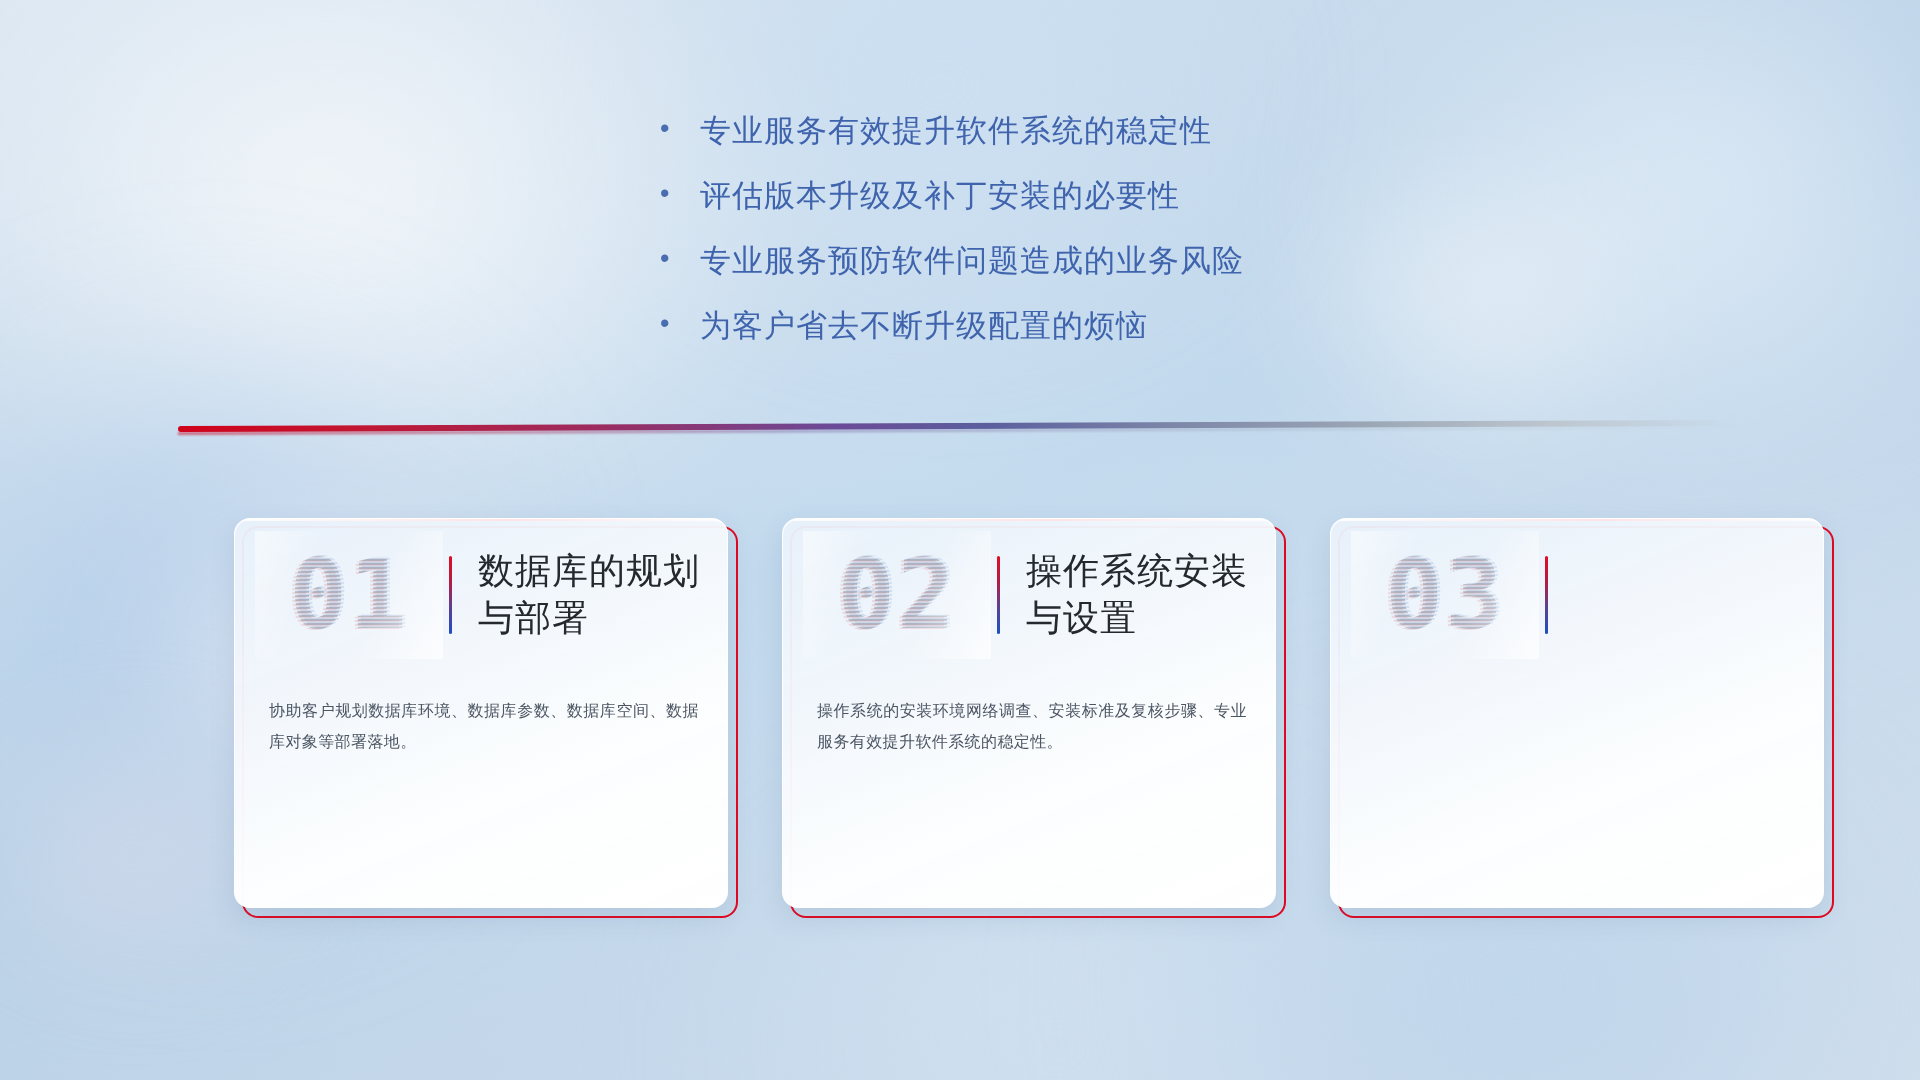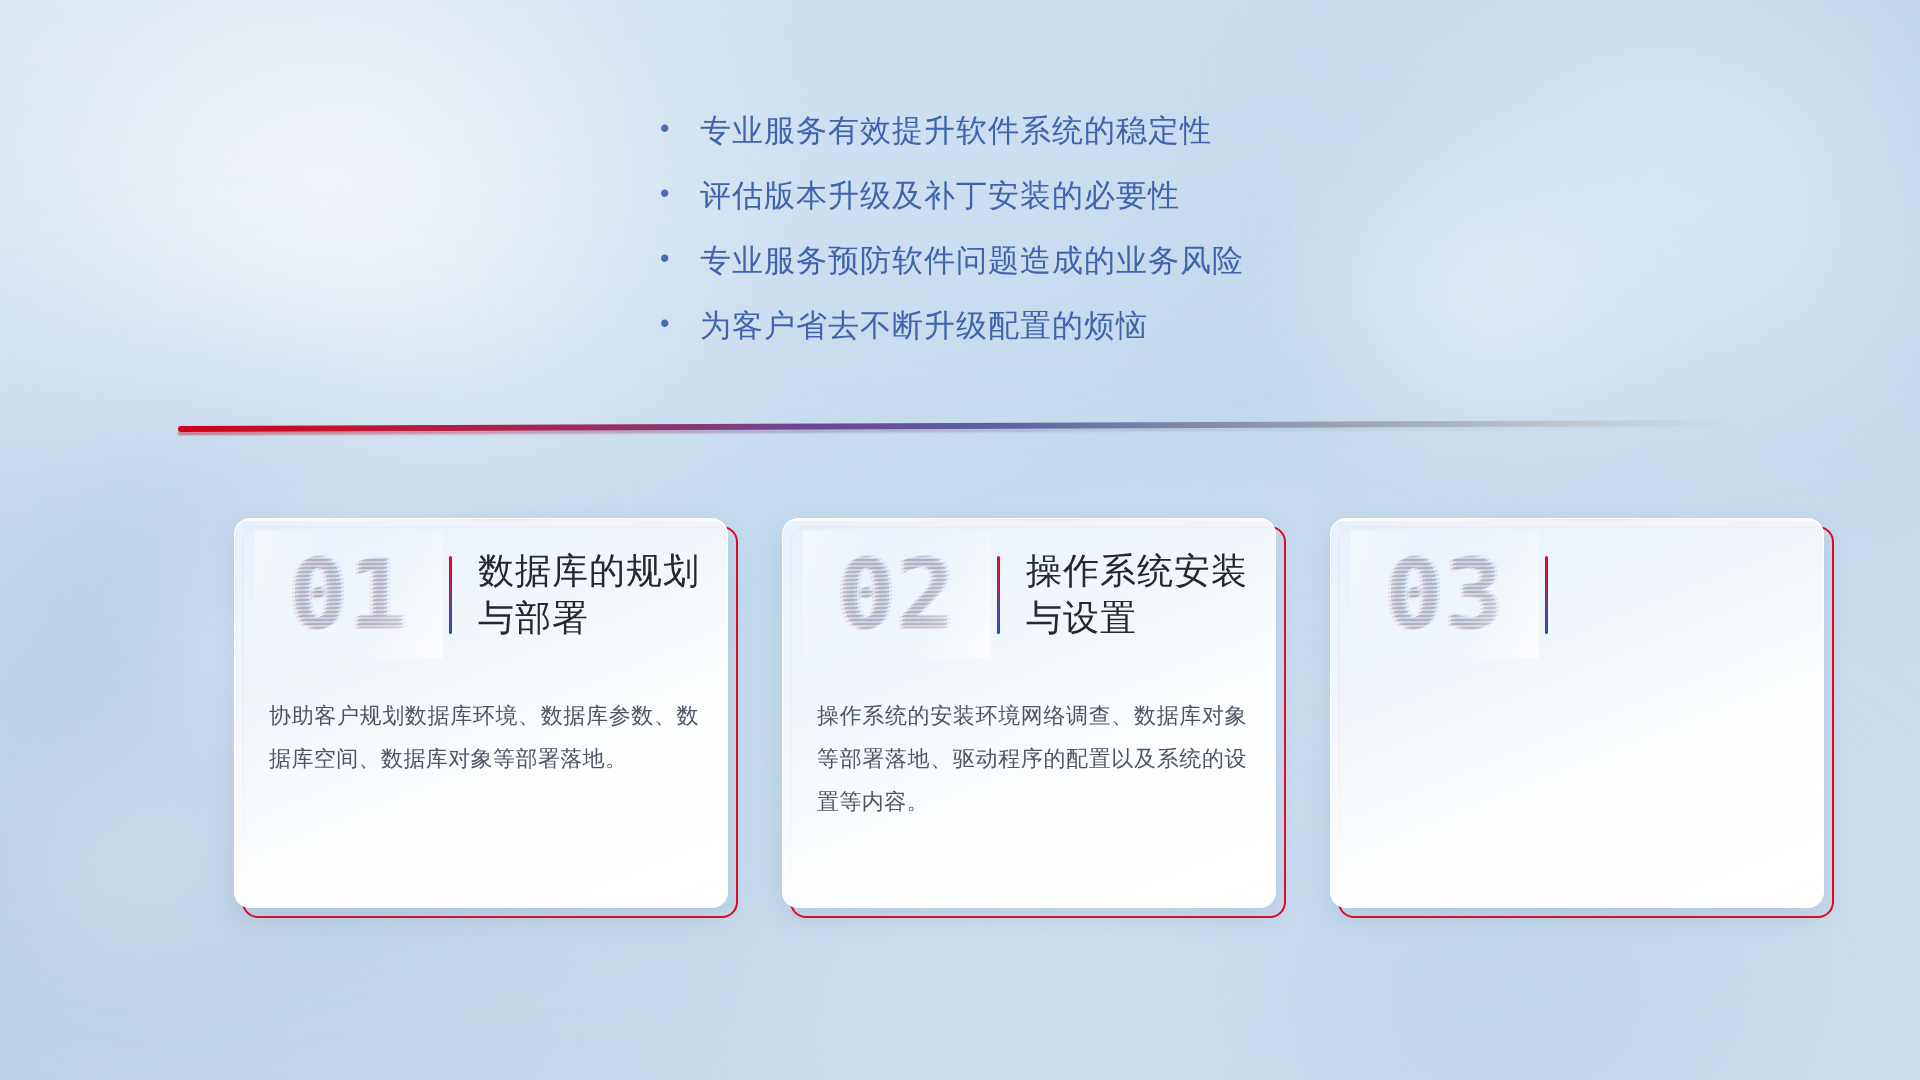--- a/index.html
+++ b/index.html
@@ -99,21 +99,21 @@
   .numFade{position:absolute;inset:-4px;
     background:linear-gradient(110deg,rgba(255,255,255,.55) 0%,rgba(255,255,255,0) 30%,
       rgba(255,255,255,0) 62%,rgba(255,255,255,.72) 100%);}
 
   .vbar{width:3px;height:78px;flex:none;margin:0 26px 0 10px;border-radius:2px;
     background:linear-gradient(180deg,#e00d22 0%,#b21c45 34%,#5e3f8e 64%,#1b4fc4 100%);}
   .ttl{font-size:36px;line-height:1.30;color:#24292e;letter-spacing:1px;font-weight:400;
        white-space:pre-line;}
 
   .desc{position:absolute;left:34px;top:176px;width:430px;
-        font-size:22px;line-height:1.95;color:#4c5663;letter-spacing:.4px;
+        font-size:16px;line-height:1.95;color:#4c5663;letter-spacing:.4px;
         text-align:justify;}
 
   
 </style>
 </head>
 <body>
 
 <div id="bg">
   <div class="l bgBase"></div>
   <div class="l blobF"></div>
@@ -183,21 +183,21 @@
           <div class="numWrap">
             <div class="numGhost tintR">02</div>
             <div class="numGhost tintB">02</div>
             <div class="numGhost">02</div>
             <div class="numFade"></div>
           </div>
           <div class="vbar"></div>
           <div class="ttl">操作系统安装
 与设置</div>
         </div>
-        <div class="desc">操作系统的安装环境网络调查、数据库对象等部署落地、驱动程序的配置以及系统的设置等内容。</div>
+        <div class="desc">操作系统的安装环境网络调查、安装标准及复核步骤、专业服务有效提升软件系统的稳定性。</div>
       </div>
     </div>
 
     <div class="card">
       <div class="cardEdge"></div>
       <div class="cardBody">
         <div class="cardTopGlow"></div>
         <div class="head">
           <div class="numWrap">
             <div class="numGhost tintR">03</div>

